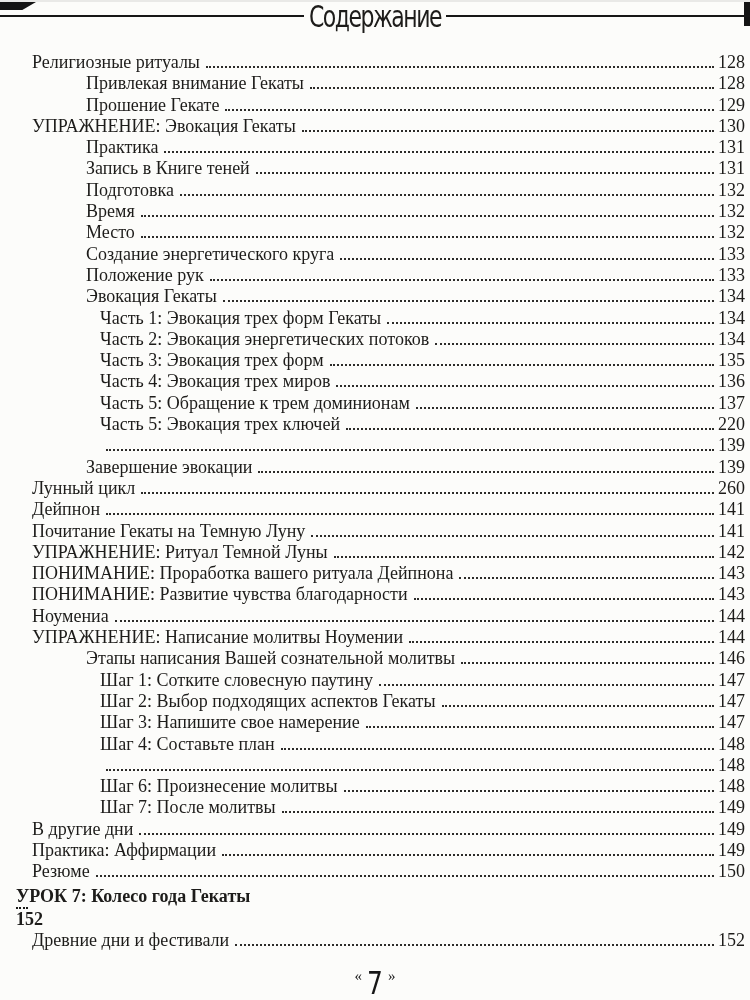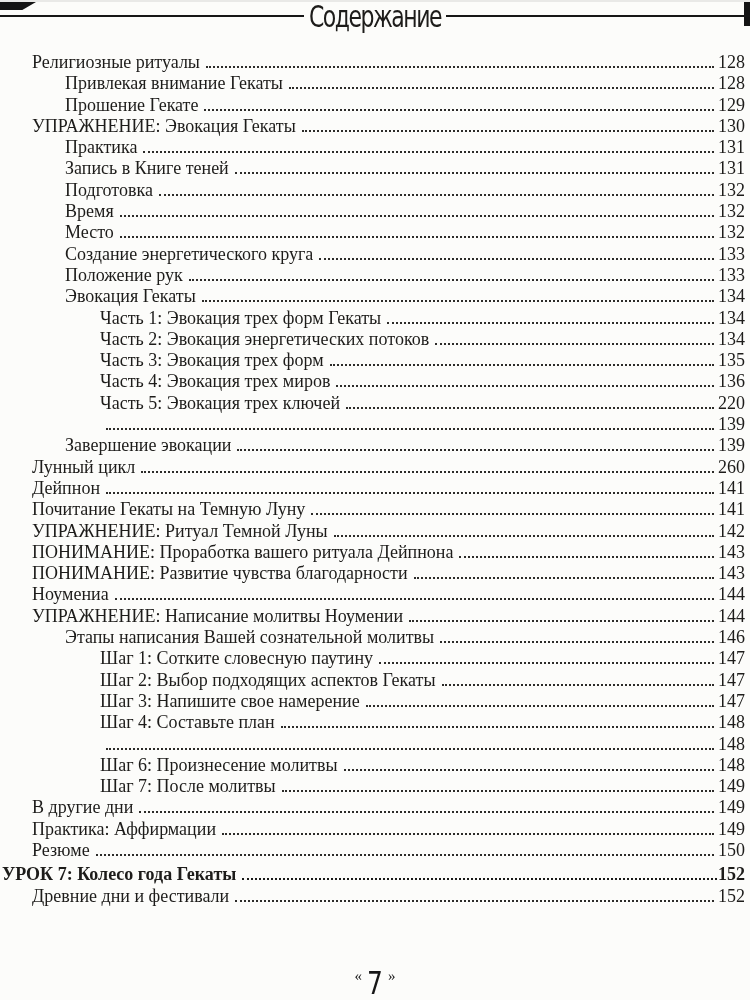--- a/index.html
+++ b/index.html
@@ -61,23 +61,23 @@
     left: 0;
     right: 5px;
   }
   .toc-row {
     display: flex;
     align-items: baseline;
     font-size: 18px;
     line-height: 21.3px;
     white-space: nowrap;
   }
-  .toc-row.level-0 { padding-left: 2px;   font-weight: bold; margin-top: 3px; }
+  .toc-row.level-0 { padding-left: 10px;   font-weight: bold; margin-top: 3px; flex-direction: column; }
   .toc-row.level-1 { padding-left: 32px; justify-content: space-between; }
-  .toc-row.level-2 { padding-left: 65px; }
+  .toc-row.level-2 { padding-left: 86px; }
   .toc-row.level-3 { padding-left: 100px; }
 
   .toc-dots {
     flex: 1;
     height: 3px;              
     margin: 0 4px 0 6px;
     border-bottom: 2px dotted #2c2b29;
     min-width: 12px;
   }
   .toc-row.level-0 .toc-dots { margin-right: 1px; border-bottom-color: #1a1a18; }
@@ -195,20 +195,25 @@
       <span class="toc-label">Часть 3: Эвокация трех форм</span>
       <span class="toc-dots"></span>
       <span class="toc-page">135</span>
     </div>
       <div class="toc-row level-3">
       <span class="toc-label">Часть 4: Эвокация трех миров</span>
       <span class="toc-dots"></span>
       <span class="toc-page">136</span>
     </div>
       <div class="toc-row level-3">
+      <span class="toc-label">Часть 5: Обращение к трем доминионам</span>
+      <span class="toc-dots"></span>
+      <span class="toc-page">137</span>
+    </div>
+      <div class="toc-row level-3">
       <span class="toc-label">Часть 5: Эвокация трех ключей</span>
       <span class="toc-dots"></span>
       <span class="toc-page">220</span>
     </div>
       <div class="toc-row level-3">
       <span class="toc-dots"></span>
       <span class="toc-page">139</span>
     </div>
       <div class="toc-row level-2">
       <span class="toc-label">Завершение эвокации</span>

